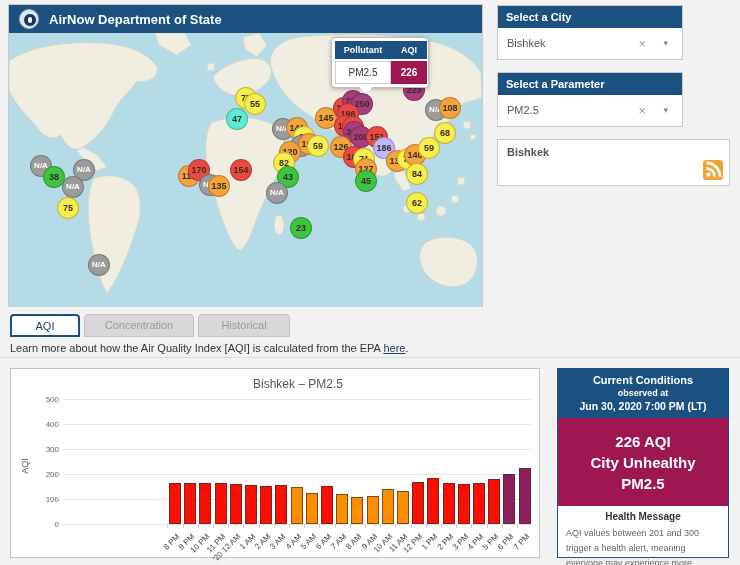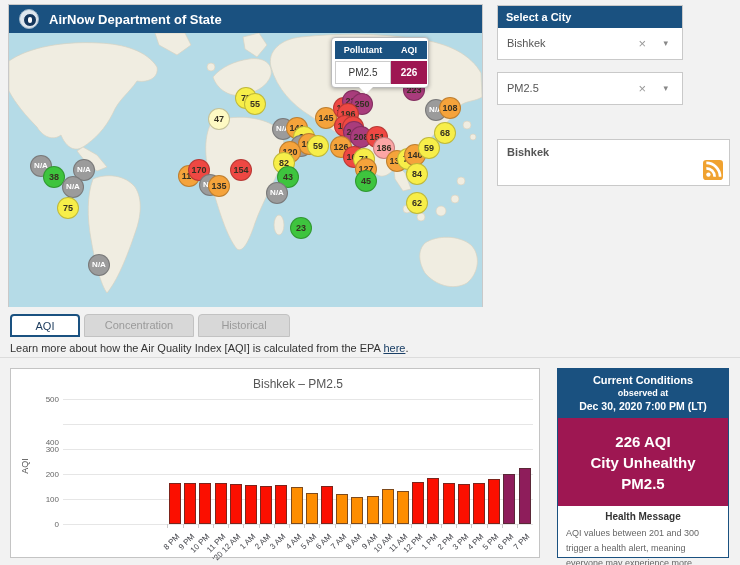--- a/index.html
+++ b/index.html
@@ -109,21 +109,21 @@
           <path d="M416,210 C428,202 450,202 462,212 C472,222 470,240 458,250 C444,258 426,252 416,240 C410,230 408,218 416,210 Z"></path>
         </g>
       </svg>
       <div id="markers">
           <div class="marker" style="left: 21px; top: 122px; background: rgb(155, 155, 155); color: rgb(255, 255, 255); font-size: 8px;">N/A</div>
           <div class="marker" style="left: 34px; top: 133px; background: rgb(62, 196, 62); color: rgb(54, 48, 34);">38</div>
           <div class="marker" style="left: 64px; top: 126px; background: rgb(155, 155, 155); color: rgb(255, 255, 255); font-size: 8px;">N/A</div>
           <div class="marker" style="left: 53px; top: 143px; background: rgb(155, 155, 155); color: rgb(255, 255, 255); font-size: 8px;">N/A</div>
           <div class="marker" style="left: 48px; top: 164px; background: rgb(247, 238, 73); color: rgb(54, 48, 34);">75</div>
           <div class="marker" style="left: 79px; top: 221px; background: rgb(155, 155, 155); color: rgb(255, 255, 255); font-size: 8px;">N/A</div>
-          <div class="marker" style="left: 199px; top: 75px; background: #fef9c3; color: rgb(54, 48, 34);">47</div>
+          <div class="marker" style="left: 217px; top: 75px; background: #5eead4; color: rgb(54, 48, 34);">47</div>
           <div class="marker" style="left: 226px; top: 54px; background: rgb(247, 238, 73); color: rgb(54, 48, 34);">75</div>
           <div class="marker" style="left: 235px; top: 60px; background: rgb(247, 238, 73); color: rgb(54, 48, 34);">55</div>
           <div class="marker" style="left: 169px; top: 132px; background: rgb(245, 163, 59); color: rgb(54, 48, 34);">115</div>
           <div class="marker" style="left: 179px; top: 126px; background: rgb(238, 72, 67); color: rgb(54, 48, 34);">170</div>
           <div class="marker" style="left: 190px; top: 141px; background: rgb(155, 155, 155); color: rgb(255, 255, 255); font-size: 8px;">N/A</div>
           <div class="marker" style="left: 199px; top: 142px; background: rgb(245, 163, 59); color: rgb(54, 48, 34);">135</div>
           <div class="marker" style="left: 221px; top: 126px; background: rgb(238, 72, 67); color: rgb(54, 48, 34);">154</div>
           <div class="marker" style="left: 281px; top: 184px; background: rgb(62, 196, 62); color: rgb(54, 48, 34); text-align: center;">23</div>
           <div class="marker" style="left: 263px; top: 85px; background: rgb(155, 155, 155); color: rgb(255, 255, 255); font-size: 8px;">N/A</div>
           <div class="marker" style="left: 277px; top: 84px; background: rgb(245, 163, 59); color: rgb(54, 48, 34);">141</div>
@@ -139,21 +139,21 @@
           <div class="marker" style="left: 324px; top: 64px; background: rgb(238, 72, 67); color: rgb(54, 48, 34);">173</div>
           <div class="marker" style="left: 333px; top: 57px; background: rgb(169, 60, 124); color: rgb(54, 48, 34);">226</div>
           <div class="marker" style="left: 342px; top: 60px; background: rgb(169, 60, 124); color: rgb(54, 48, 34);">250</div>
           <div class="marker" style="left: 328px; top: 70px; background: rgb(238, 72, 67); color: rgb(54, 48, 34);">196</div>
           <div class="marker" style="left: 325px; top: 82px; background: rgb(238, 72, 67); color: rgb(54, 48, 34);">110</div>
           <div class="marker" style="left: 333px; top: 83px; background: rgb(238, 72, 67); color: rgb(54, 48, 34);">190</div>
           <div class="marker" style="left: 334px; top: 88px; background: rgb(169, 60, 124); color: rgb(54, 48, 34);">243</div>
           <div class="marker" style="left: 341px; top: 93px; background: rgb(169, 60, 124); color: rgb(54, 48, 34);">208</div>
           <div class="marker" style="left: 357px; top: 93px; background: rgb(238, 72, 67); color: rgb(54, 48, 34);">151</div>
           <div class="marker" style="left: 321px; top: 103px; background: rgb(245, 163, 59); color: rgb(54, 48, 34);">126</div>
-          <div class="marker" style="left: 364px; top: 104px; background: #fca5a5; color: rgb(54, 48, 34);">186</div>
+          <div class="marker" style="left: 364px; top: 104px; background: #c4b5fd; color: rgb(54, 48, 34);">186</div>
           <div class="marker" style="left: 334px; top: 113px; background: rgb(238, 72, 67); color: rgb(54, 48, 34);">166</div>
           <div class="marker" style="left: 344px; top: 115px; background: rgb(247, 238, 73); color: rgb(54, 48, 34);">71</div>
           <div class="marker" style="left: 346px; top: 125px; background: rgb(245, 163, 59); color: rgb(54, 48, 34);">127</div>
           <div class="marker" style="left: 346px; top: 137px; background: rgb(62, 196, 62); color: rgb(54, 48, 34);">45</div>
           <div class="marker" style="left: 377px; top: 117px; background: rgb(245, 163, 59); color: rgb(54, 48, 34);">134</div>
           <div class="marker" style="left: 388px; top: 115px; background: rgb(247, 238, 73); color: rgb(54, 48, 34);">79</div>
           <div class="marker" style="left: 395px; top: 111px; background: rgb(245, 163, 59); color: rgb(54, 48, 34);">140</div>
           <div class="marker" style="left: 409px; top: 104px; background: rgb(247, 238, 73); color: rgb(54, 48, 34);">59</div>
           <div class="marker" style="left: 394px; top: 46px; background: rgb(169, 60, 124); color: rgb(54, 48, 34);">223</div>
           <div class="marker" style="left: 416px; top: 66px; background: rgb(155, 155, 155); color: rgb(255, 255, 255); font-size: 8px;">N/A</div>
@@ -177,20 +177,21 @@
   <div class="panel panel-city">
     <div class="panel-header">Select a City</div>
     <div class="select-row">
       <span>Bishkek</span>
       <span class="select-clear">×</span>
       <span class="select-caret">▾</span>
     </div>
   </div>
 
   <div class="panel panel-param">
+    <div class="panel-header">Select a Parameter</div>
     <div class="select-row">
       <span>PM2.5</span>
       <span class="select-clear">×</span>
       <span class="select-caret">▾</span>
     </div>
   </div>
 
   <div class="feed-box">
     <span class="feed-city">Bishkek</span>
     <span class="rss">
@@ -220,21 +221,21 @@
     <div class="plot" id="plot">
         <div class="gridline" style="top: 125px;"></div>
         <div class="ytick" style="top: 121px;">0</div>
         <div class="gridline" style="top: 100px;"></div>
         <div class="ytick" style="top: 96px;">100</div>
         <div class="gridline" style="top: 75px;"></div>
         <div class="ytick" style="top: 71px;">200</div>
         <div class="gridline" style="top: 50px;"></div>
         <div class="ytick" style="top: 46px;">300</div>
         <div class="gridline" style="top: 25px;"></div>
-        <div class="ytick" style="top: 21px; margin-top: 18px;">400</div>
+        <div class="ytick" style="top: 21px;">400</div>
         <div class="gridline" style="top: 0px;"></div>
         <div class="ytick" style="top: -4px;">500</div>
         <div class="bar" style="left: 106px; height: 41.5px; background: rgb(251, 15, 0); border-color: rgba(70, 45, 40, 0.7);"></div>
         <div class="xtick" style="left: 104.4px;"></div>
         <span class="xlabel" style="left: 52px; top: 133px;">8 PM</span>
         <div class="bar" style="left: 121.2px; height: 41.5px; background: rgb(251, 15, 0); border-color: rgba(70, 45, 40, 0.7);"></div>
         <div class="xtick" style="left: 119.6px;"></div>
         <span class="xlabel" style="left: 67.2px; top: 133px;">9 PM</span>
         <div class="bar" style="left: 136.4px; height: 40.75px; background: rgb(251, 15, 0); border-color: rgba(70, 45, 40, 0.7);"></div>
         <div class="xtick" style="left: 134.8px;"></div>
@@ -302,21 +303,21 @@
         <div class="bar" style="left: 455.6px; height: 56.5px; background: rgb(142, 29, 91); border-color: rgba(70, 45, 40, 0.7);"></div>
         <div class="xtick" style="left: 454px;"></div>
         <span class="xlabel" style="left: 401.6px; top: 133px;">7 PM</span>
       </div>
   </div>
 
   <div class="cc-panel">
     <div class="cc-header">
       <div class="cc-title">Current Conditions</div>
       <div class="cc-observed">observed at</div>
-      <div class="cc-datetime">Dec 30, 2020 7:00 PM (LT)</div>
+      <div class="cc-datetime">Jun 30, 2020 7:00 PM (LT)</div>
     </div>
     <div class="cc-aqi">
       <div>226 AQI</div>
       <div>City Unhealthy</div>
       <div>PM2.5</div>
     </div>
     <div class="cc-health">
       <div class="cc-health-title">Health Message</div>
       <div class="cc-health-text">AQI values between 201 and 300 trigger a health alert, meaning everyone may experience more serious health effects.</div>
     </div>

